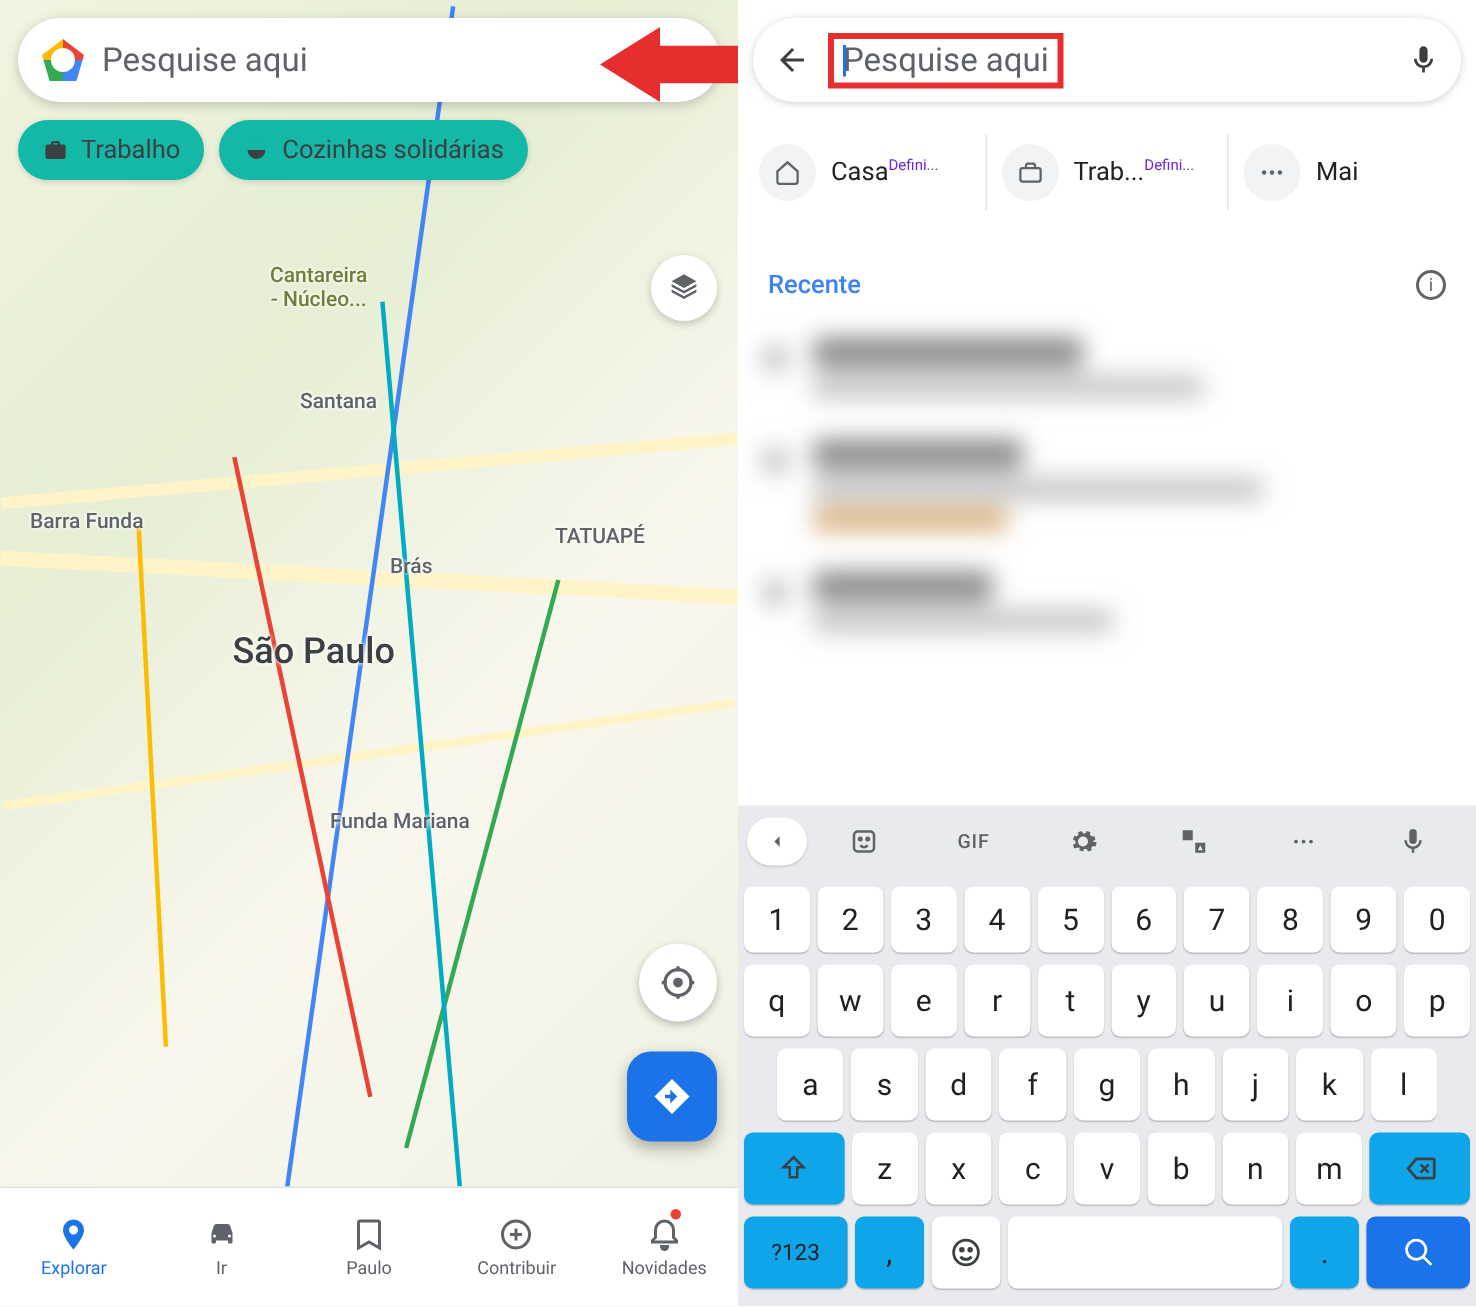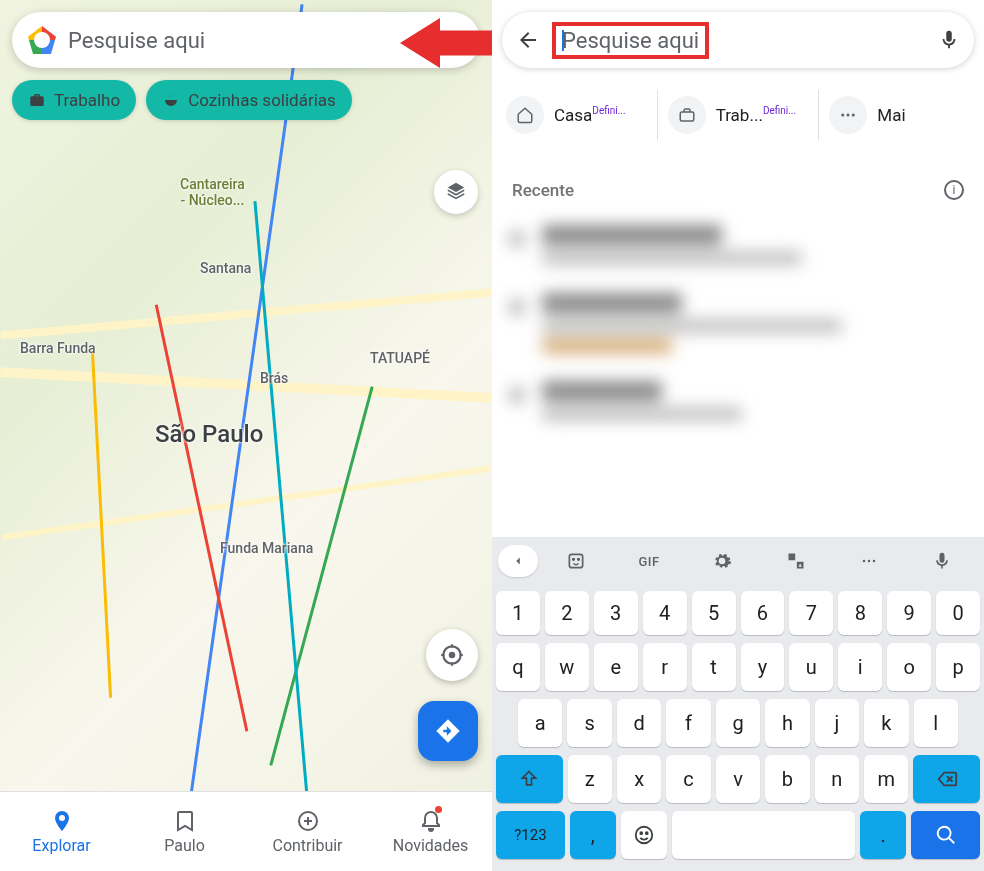--- a/index.html
+++ b/index.html
@@ -74,21 +74,21 @@
       position: absolute; bottom: 110px; right: 14px; width: 60px; height: 60px;
       background: #1a73e8; border-radius: 16px; box-shadow: 0 4px 10px rgba(0,0,0,0.3);
       display: flex; align-items: center; justify-content: center;
     }
     
     .bottom-nav {
       position: absolute; bottom: 0; left: 0; right: 0; height: 80px;
       background: #fff; display: flex; border-top: 1px solid #e0e0e0;
     }
     .nav-item { flex: 1; display: flex; flex-direction: column; align-items: center; justify-content: center; gap: 3px; }
-    .nav-item-label { font-size: 16px; color: #5f6368; }
+    .nav-item-label { font-size: 12px; color: #5f6368; }
     .nav-item.active .nav-item-label { color: #1a73e8; }
     .nav-icon { width: 24px; height: 24px; display:flex; align-items:center; justify-content:center; }
     .nav-item.active svg { fill: #1a73e8; }
     .nav-item svg { fill: #5f6368; }
     .nav-dot { position:absolute; width:7px; height:7px; background:#ea4335; border-radius:50%; top:14px; margin-left:16px; }
     
     
     .screen-right { background: #fff; }
     .search-bar-2 {
       position: absolute; top: 12px; left: 10px; right: 10px;
@@ -107,21 +107,21 @@
     
     .shortcuts { position: absolute; top: 90px; left: 0; right: 0; display: flex; padding: 0 4px; }
     .shortcut { flex: 1; display: flex; align-items: center; gap: 10px; padding: 6px 10px; border-right: 1px solid #e0e0e0; min-width:0; }
     .shortcut:last-child { border-right: none; }
     .shortcut-icon { width: 38px; height: 38px; background: #f1f3f4; border-radius: 50%; display:flex; align-items:center; justify-content:center; flex-shrink:0; }
     .shortcut-text { display: flex; flex-direction: row; overflow:hidden; }
     .shortcut-title { font-size: 17px; color: #202124; white-space:nowrap; overflow:hidden; text-overflow:ellipsis; }
     .shortcut-sub { font-size: 10px; color: #6d28d9; white-space:nowrap; overflow:hidden; text-overflow:ellipsis; }
     
     .recent-header { position: absolute; top: 180px; left: 20px; right: 20px; display: flex; justify-content: space-between; align-items: center; }
-    .recent-title { font-size: 17px; color: #737373; font-weight: 500; }
+    .recent-title { font-size: 17px; color: #3b82f6; font-weight: 500; }
     .info-icon { width: 20px; height: 20px; border: 2px solid #5f6368; border-radius: 50%; display:flex; align-items:center; justify-content:center; font-size:12px; color:#5f6368; }
     
     .blurred-list { position: absolute; top: 225px; left: 16px; right: 16px; }
     .blurred-row { display: flex; align-items: flex-start; gap: 16px; margin-bottom: 28px; filter: blur(8px); }
     .blurred-dot { width: 18px; height: 18px; background: #bbb; border-radius: 50%; margin-top: 5px; flex-shrink: 0; }
     .blurred-lines { display:flex; flex-direction:column; gap:6px; }
     .blurred-line1 { width: 180px; height: 20px; background: #888; border-radius: 4px; }
     .blurred-line2 { width: 260px; height: 14px; background: #c0c0c0; border-radius: 4px; }
     .blurred-line3 { width: 130px; height: 14px; background: #d4a870; border-radius: 4px; }
     
@@ -207,20 +207,28 @@
   </div>
 
   <div class="bottom-nav">
     <div class="nav-item active">
       <span class="nav-icon">
           <svg viewBox="0 0 24 24" width="24" height="24">
             <path d="M12 2a7 7 0 0 1 7 7c0 5-7 13-7 13S5 14 5 9a7 7 0 0 1 7-7zm0 4a3 3 0 1 0 0 6 3 3 0 0 0 0-6z"></path>
           </svg>
         </span>
       <span class="nav-item-label">Explorar</span>
+    </div>
+    <div class="nav-item">
+      <span class="nav-icon">
+          <svg viewBox="0 0 24 24" width="24" height="24">
+            <path d="M5 11l1.5-4.5A2 2 0 0 1 8.4 5h7.2a2 2 0 0 1 1.9 1.5L19 11v6a1 1 0 0 1-1 1h-1a1 1 0 0 1-1-1v-1H8v1a1 1 0 0 1-1 1H6a1 1 0 0 1-1-1v-6zm2 3a1 1 0 1 0 0-2 1 1 0 0 0 0 2zm10 0a1 1 0 1 0 0-2 1 1 0 0 0 0 2z"></path>
+          </svg>
+        </span>
+      <span class="nav-item-label">Ir</span>
     </div>
     <div class="nav-item">
       <span class="nav-icon">
           <svg viewBox="0 0 24 24" width="24" height="24">
             <path d="M6 3h12a1 1 0 0 1 1 1v17l-7-4-7 4V4a1 1 0 0 1 1-1z" fill="none" stroke="#5f6368" stroke-width="2"></path>
           </svg>
         </span>
       <span class="nav-item-label">Paulo</span>
     </div>
     <div class="nav-item">

